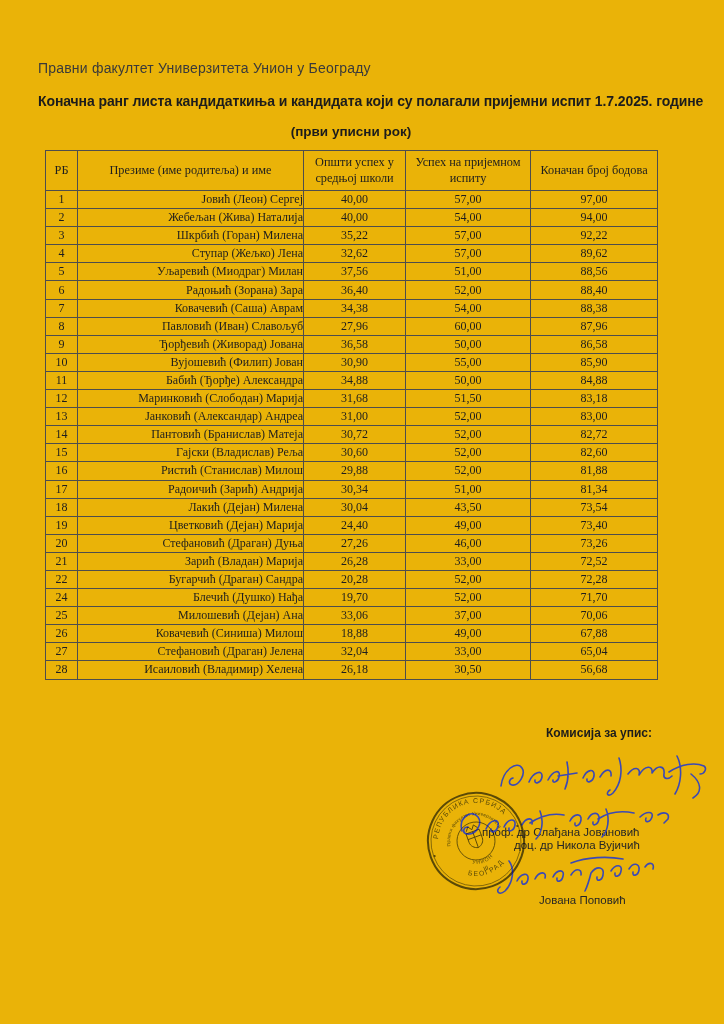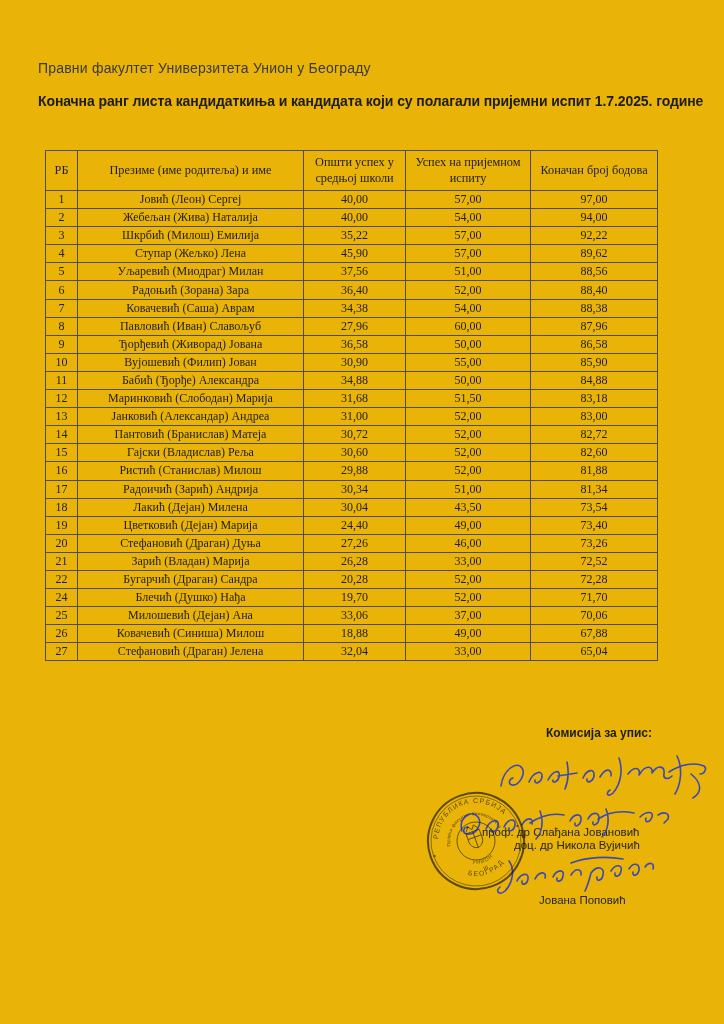--- a/index.html
+++ b/index.html
@@ -7,38 +7,39 @@
   .page{position:relative;width:724px;height:1024px;background:#eab308;overflow:hidden;box-shadow:0 0 4px rgba(0,0,0,.15)}
   .org{position:absolute;left:38px;top:60px;font-size:14px;color:#3a3a3a;letter-spacing:.2px}
   .title{position:absolute;left:38px;top:93px;width:665px;font-size:14px;font-weight:bold;color:#1c1c1c;letter-spacing:-.1px;white-space:nowrap}
   .subtitle{position:absolute;left:45px;top:124px;width:612px;text-align:center;font-size:13.5px;font-weight:bold;color:#1c1c1c}
   table.rank{position:absolute;left:45px;top:150px;width:612px;border-collapse:collapse;table-layout:fixed;
              font-family:Liberation Serif, serif;color:#1e1e1e}
   .rank th,.rank td{border:1px solid #4d4d4d;padding:0;font-weight:normal;overflow:hidden}
   .rank thead th{height:39px;font-size:12.3px;line-height:1.3;text-align:center;vertical-align:middle}
   .rank tbody td{height:17.1px;font-size:12px;vertical-align:middle;white-space:nowrap}
   .cnum{text-align:center}
-  .cname{text-align:center;padding-left:13px;padding-right:3px}
+  .cname{text-align:right;padding-left:13px;padding-right:3px}
   .committee{position:absolute;left:546px;top:726px;font-size:12px;font-weight:bold;color:#1c1c1c}
   .pname{position:absolute;font-size:11.5px;color:#262626;white-space:nowrap}
   svg.sig{position:absolute}
   svg.sig path{fill:none;stroke:#3b49b5;stroke-width:1.6;stroke-linecap:round;stroke-linejoin:round}
   .stamp{position:absolute;left:414px;top:779px;mix-blend-mode:multiply;opacity:.87}
   .stamp *{vector-effect:non-scaling-stroke}
   .stamp text{font-family:"Liberation Sans",sans-serif;fill:#4a50ac}
   .stamp .ring{fill:none;stroke:#4a50ac}
   .stamp .emb{fill:none;stroke:#4a50ac;stroke-width:1}
 </style>
 </head>
 <body>
 
 <div class="page">
 
   <div class="org">Правни факултет Универзитета Унион у Београду</div>
   <div class="title">Коначна ранг листа кандидаткиња и кандидата који су полагали пријемни испит 1.7.2025. године</div>
+  <div class="subtitle">(први уписни рок)</div>
 
   <table class="rank">
     <colgroup>
       <col style="width:32px">
         <col style="width:226px">
         <col style="width:102px">
         <col style="width:125px">
         <col style="width:127px">
     </colgroup>
     <thead>
@@ -60,29 +61,29 @@
         </tr>
         <tr>
           <td class="cnum">2</td>
           <td class="cname">Жебељан (Жива) Наталија</td>
           <td class="cnum">40,00</td>
           <td class="cnum">54,00</td>
           <td class="cnum">94,00</td>
         </tr>
         <tr>
           <td class="cnum">3</td>
-          <td class="cname">Шкрбић (Милош) Емилија</td>
+          <td class="cname">Шкрбић (Горан) Милена</td>
           <td class="cnum">35,22</td>
           <td class="cnum">57,00</td>
           <td class="cnum">92,22</td>
         </tr>
         <tr>
           <td class="cnum">4</td>
           <td class="cname">Ступар (Жељко) Лена</td>
-          <td class="cnum">45,90</td>
+          <td class="cnum">32,62</td>
           <td class="cnum">57,00</td>
           <td class="cnum">89,62</td>
         </tr>
         <tr>
           <td class="cnum">5</td>
           <td class="cname">Уљаревић (Миодраг) Милан</td>
           <td class="cnum">37,56</td>
           <td class="cnum">51,00</td>
           <td class="cnum">88,56</td>
         </tr>
@@ -225,20 +226,27 @@
           <td class="cnum">18,88</td>
           <td class="cnum">49,00</td>
           <td class="cnum">67,88</td>
         </tr>
         <tr>
           <td class="cnum">27</td>
           <td class="cname">Стефановић (Драган) Јелена</td>
           <td class="cnum">32,04</td>
           <td class="cnum">33,00</td>
           <td class="cnum">65,04</td>
+        </tr>
+        <tr>
+          <td class="cnum">28</td>
+          <td class="cname">Исаиловић (Владимир) Хелена</td>
+          <td class="cnum">26,18</td>
+          <td class="cnum">30,50</td>
+          <td class="cnum">56,68</td>
         </tr>
       </tbody>
   </table>
 
   <div class="committee">Комисија за упис:</div>
 
   <svg class="sig" style="left:495px;top:752px" width="215" height="52" viewBox="0 0 215 52">
     <path d="M6,34 C8,18 22,8 27,16 C31,22 24,34 17,33 C13,32 14,27 18,26
              M34,30 C38,20 48,17 47,25 C46,31 39,33 40,28
              M53,28 C58,18 66,17 64,25 C63,30 57,32 58,28

